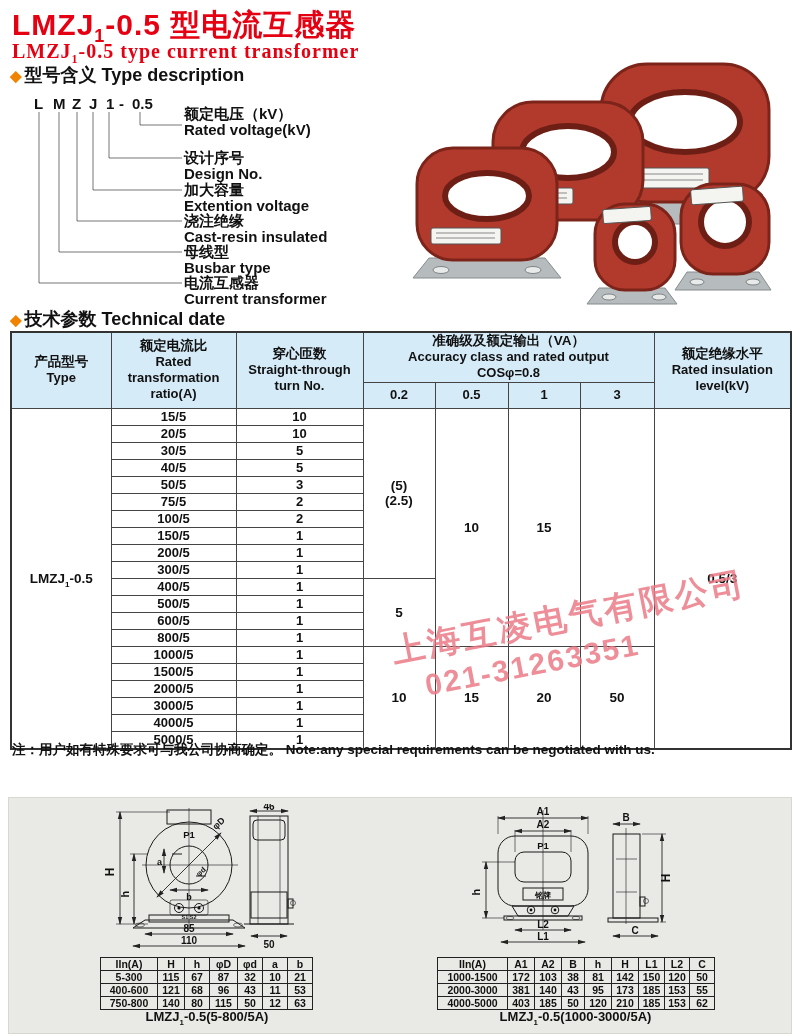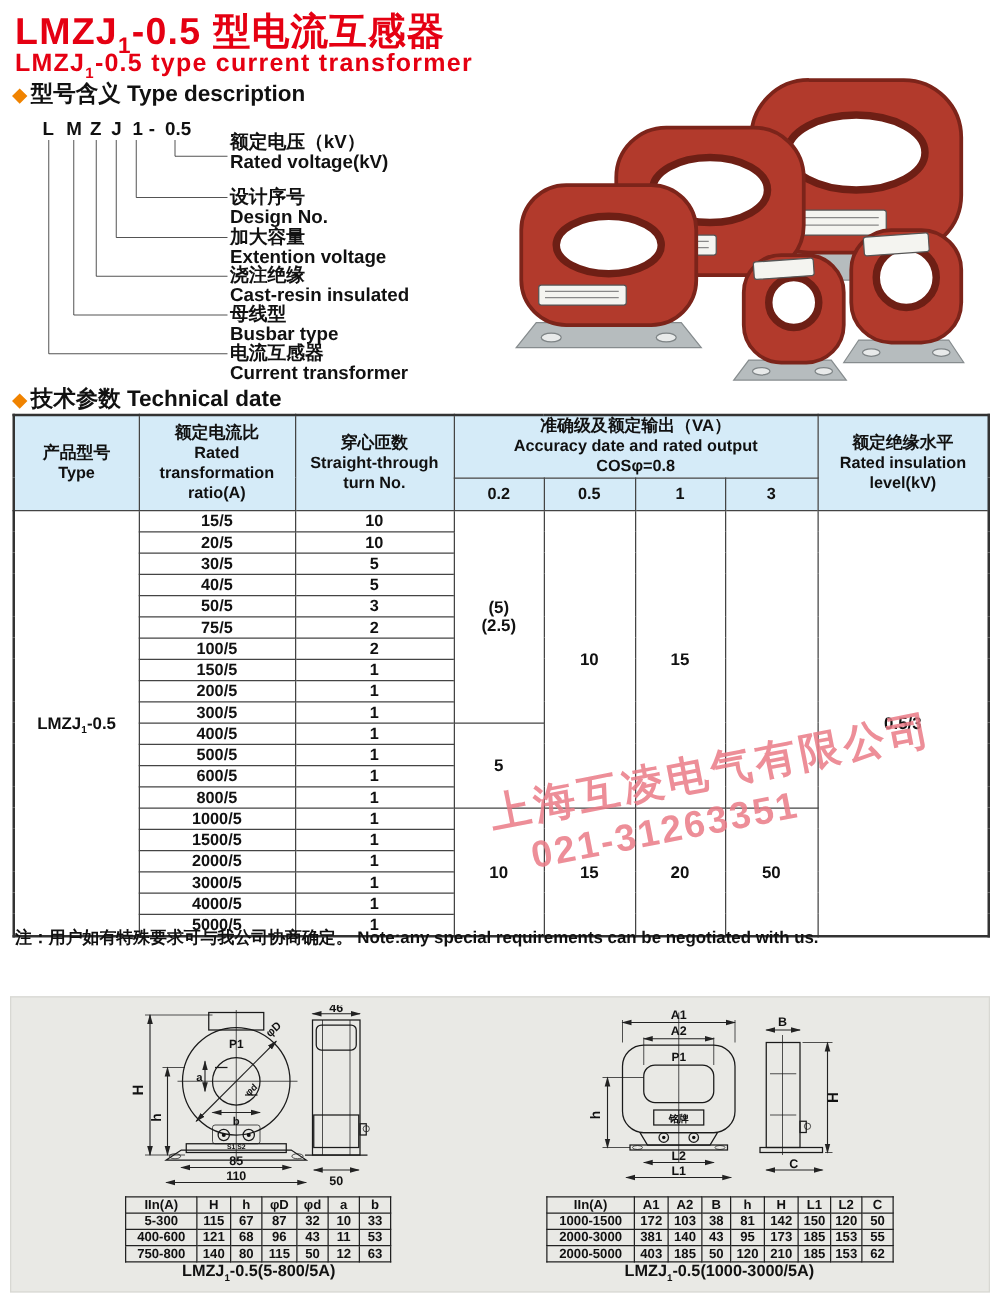--- a/index.html
+++ b/index.html
@@ -37,21 +37,21 @@
   .dim{stroke:#222;stroke-width:0.9;fill:none;}
   .art{stroke:#1a1a1a;stroke-width:1;fill:none;}
   .thin{stroke:#1a1a1a;stroke-width:0.6;fill:none;}
 </style>
 </head>
 <body>
 
 <div id="page">
 
   <div class="abs title" style="left:12px;top:5px;"><span>LMZJ</span><sub>1</sub><span>-0.5 型电流互感器</span></div>
-  <div class="abs subtitle" style="left:12px;top:40px;"><span>LMZJ</span><sub>1</sub><span>-0.5 type current transformer</span></div>
+  <div class="abs subtitle" style="left:12px;top:40px;font-family:Liberation Serif, serif;"><span>LMZJ</span><sub>1</sub><span>-0.5 type current transformer</span></div>
 
   <div class="abs sec" style="left:10px;top:63px;"><span class="diamond">◆</span><span>型号含义 Type description</span></div>
 
   <div class="abs" style="left:0;top:0;width:400px;height:310px;">
     <span class="code-letter" style="left:34px;top:95px;">L</span>
     <span class="code-letter" style="left:53px;top:95px;">M</span>
     <span class="code-letter" style="left:72px;top:95px;">Z</span>
     <span class="code-letter" style="left:89px;top:95px;">J</span>
     <span class="code-letter" style="left:106px;top:95px;">1</span>
     <span class="code-letter" style="left:119px;top:95px;">-</span>
@@ -164,21 +164,21 @@
       <th rowspan="2">
             <div class="cn">额定电流比</div>
             <div>Rated transformation ratio(A)</div>
           </th>
       <th rowspan="2">
             <div class="cn">穿心匝数</div>
             <div>Straight-through turn No.</div>
           </th>
       <th colspan="4">
             <div class="cn">准确级及额定输出（VA）</div>
-            <div>Accuracy date and rated output</div>
+            <div>Accuracy class and rated output</div>
             <div>COSφ=0.8</div>
           </th>
       <th rowspan="2">
             <div class="cn">额定绝缘水平</div>
             <div>Rated insulation level(kV)</div>
           </th>
     </tr>
     <tr style="height:26px;">
       <th>0.2</th>
       <th>0.5</th>
@@ -431,21 +431,21 @@
           <td>a</td>
           <td>b</td>
     </tr>
     <tr>
           <td>5-300</td>
           <td>115</td>
           <td>67</td>
           <td>87</td>
           <td>32</td>
           <td>10</td>
-          <td>33</td>
+          <td>21</td>
         </tr>
     <tr>
           <td>400-600</td>
           <td>121</td>
           <td>68</td>
           <td>96</td>
           <td>43</td>
           <td>11</td>
           <td>53</td>
         </tr>
@@ -502,21 +502,21 @@
           <td>381</td>
           <td>140</td>
           <td>43</td>
           <td>95</td>
           <td>173</td>
           <td>185</td>
           <td>153</td>
           <td>55</td>
         </tr>
     <tr>
-          <td>2000-5000</td>
+          <td>4000-5000</td>
           <td>403</td>
           <td>185</td>
           <td>50</td>
           <td>120</td>
           <td>210</td>
           <td>185</td>
           <td>153</td>
           <td>62</td>
         </tr>
   </tbody>

